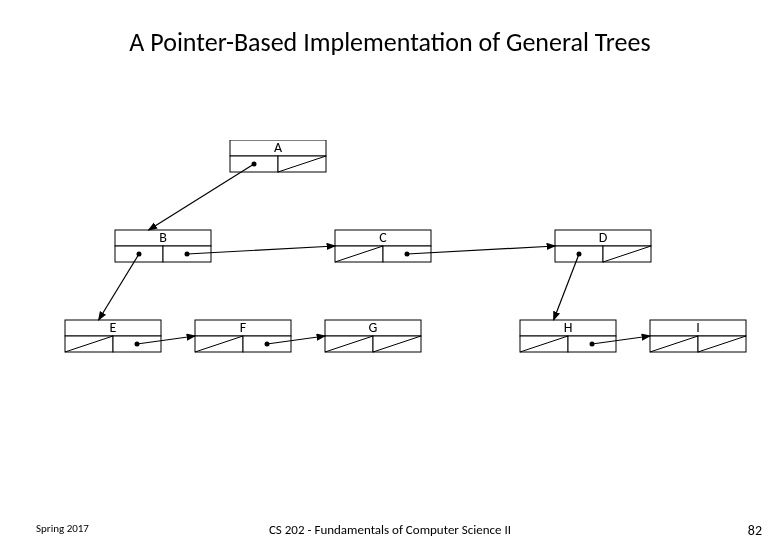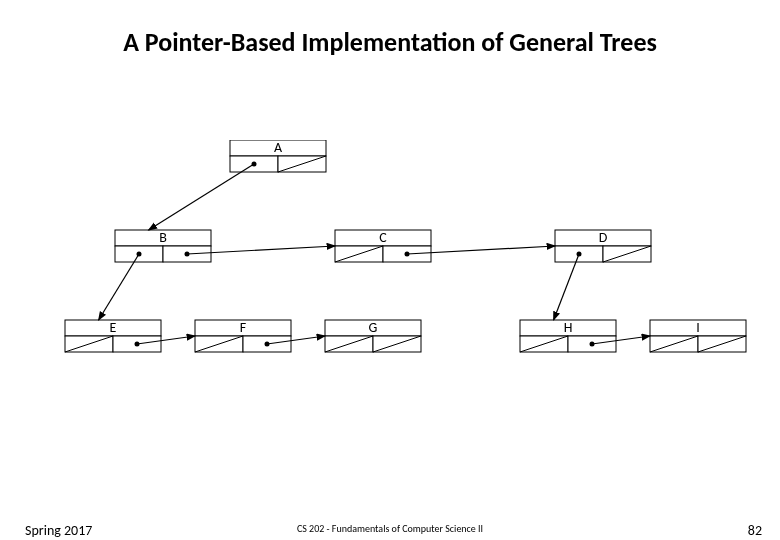--- a/index.html
+++ b/index.html
@@ -1,20 +1,20 @@
 <!DOCTYPE html>
 <html><head>
 <meta charset="utf-8">
 <style>
   * { margin: 0; padding: 0; box-sizing: border-box; }
   html, body { width: 780px; height: 540px; background: #fff; font-family: Calibri, Arial, sans-serif; position: relative; overflow: hidden; }
-  .title { position: absolute; top: 26px; left: 0; width: 780px; text-align: center; font-size: 26px; font-weight: bold; color: #000; }
+  .title { position: absolute; top: 26px; left: 0; width: 780px; text-align: center; font-size: 26px; font-weight: normal; color: #000; }
   .footer { position: absolute; bottom: 18px; left: 0; width: 780px; }
-  .footer-left { position: absolute; left: 25px; font-size: 14px; color: #000; }
-  .footer-center { position: absolute; left: 0; width: 780px; text-align: center; font-size: 10px; color: #000; }
+  .footer-left { position: absolute; left: 36px; font-size: 11px; color: #000; }
+  .footer-center { position: absolute; left: 0; width: 780px; text-align: center; font-size: 13px; color: #000; }
   .footer-right { position: absolute; right: 18px; font-size: 14px; color: #000; }
   .diagram { position: absolute; top: 140px; left: 0; width: 780px; height: 280px; }
   svg { position: absolute; top: 0; left: 0; }
   .node-label { font-family: Calibri, Arial, sans-serif; font-size: 14px; text-anchor: middle; dominant-baseline: middle; }
 </style>
 </head>
 <body>
 
 <div class="title">A Pointer-Based Implementation of General Trees</div>
 

